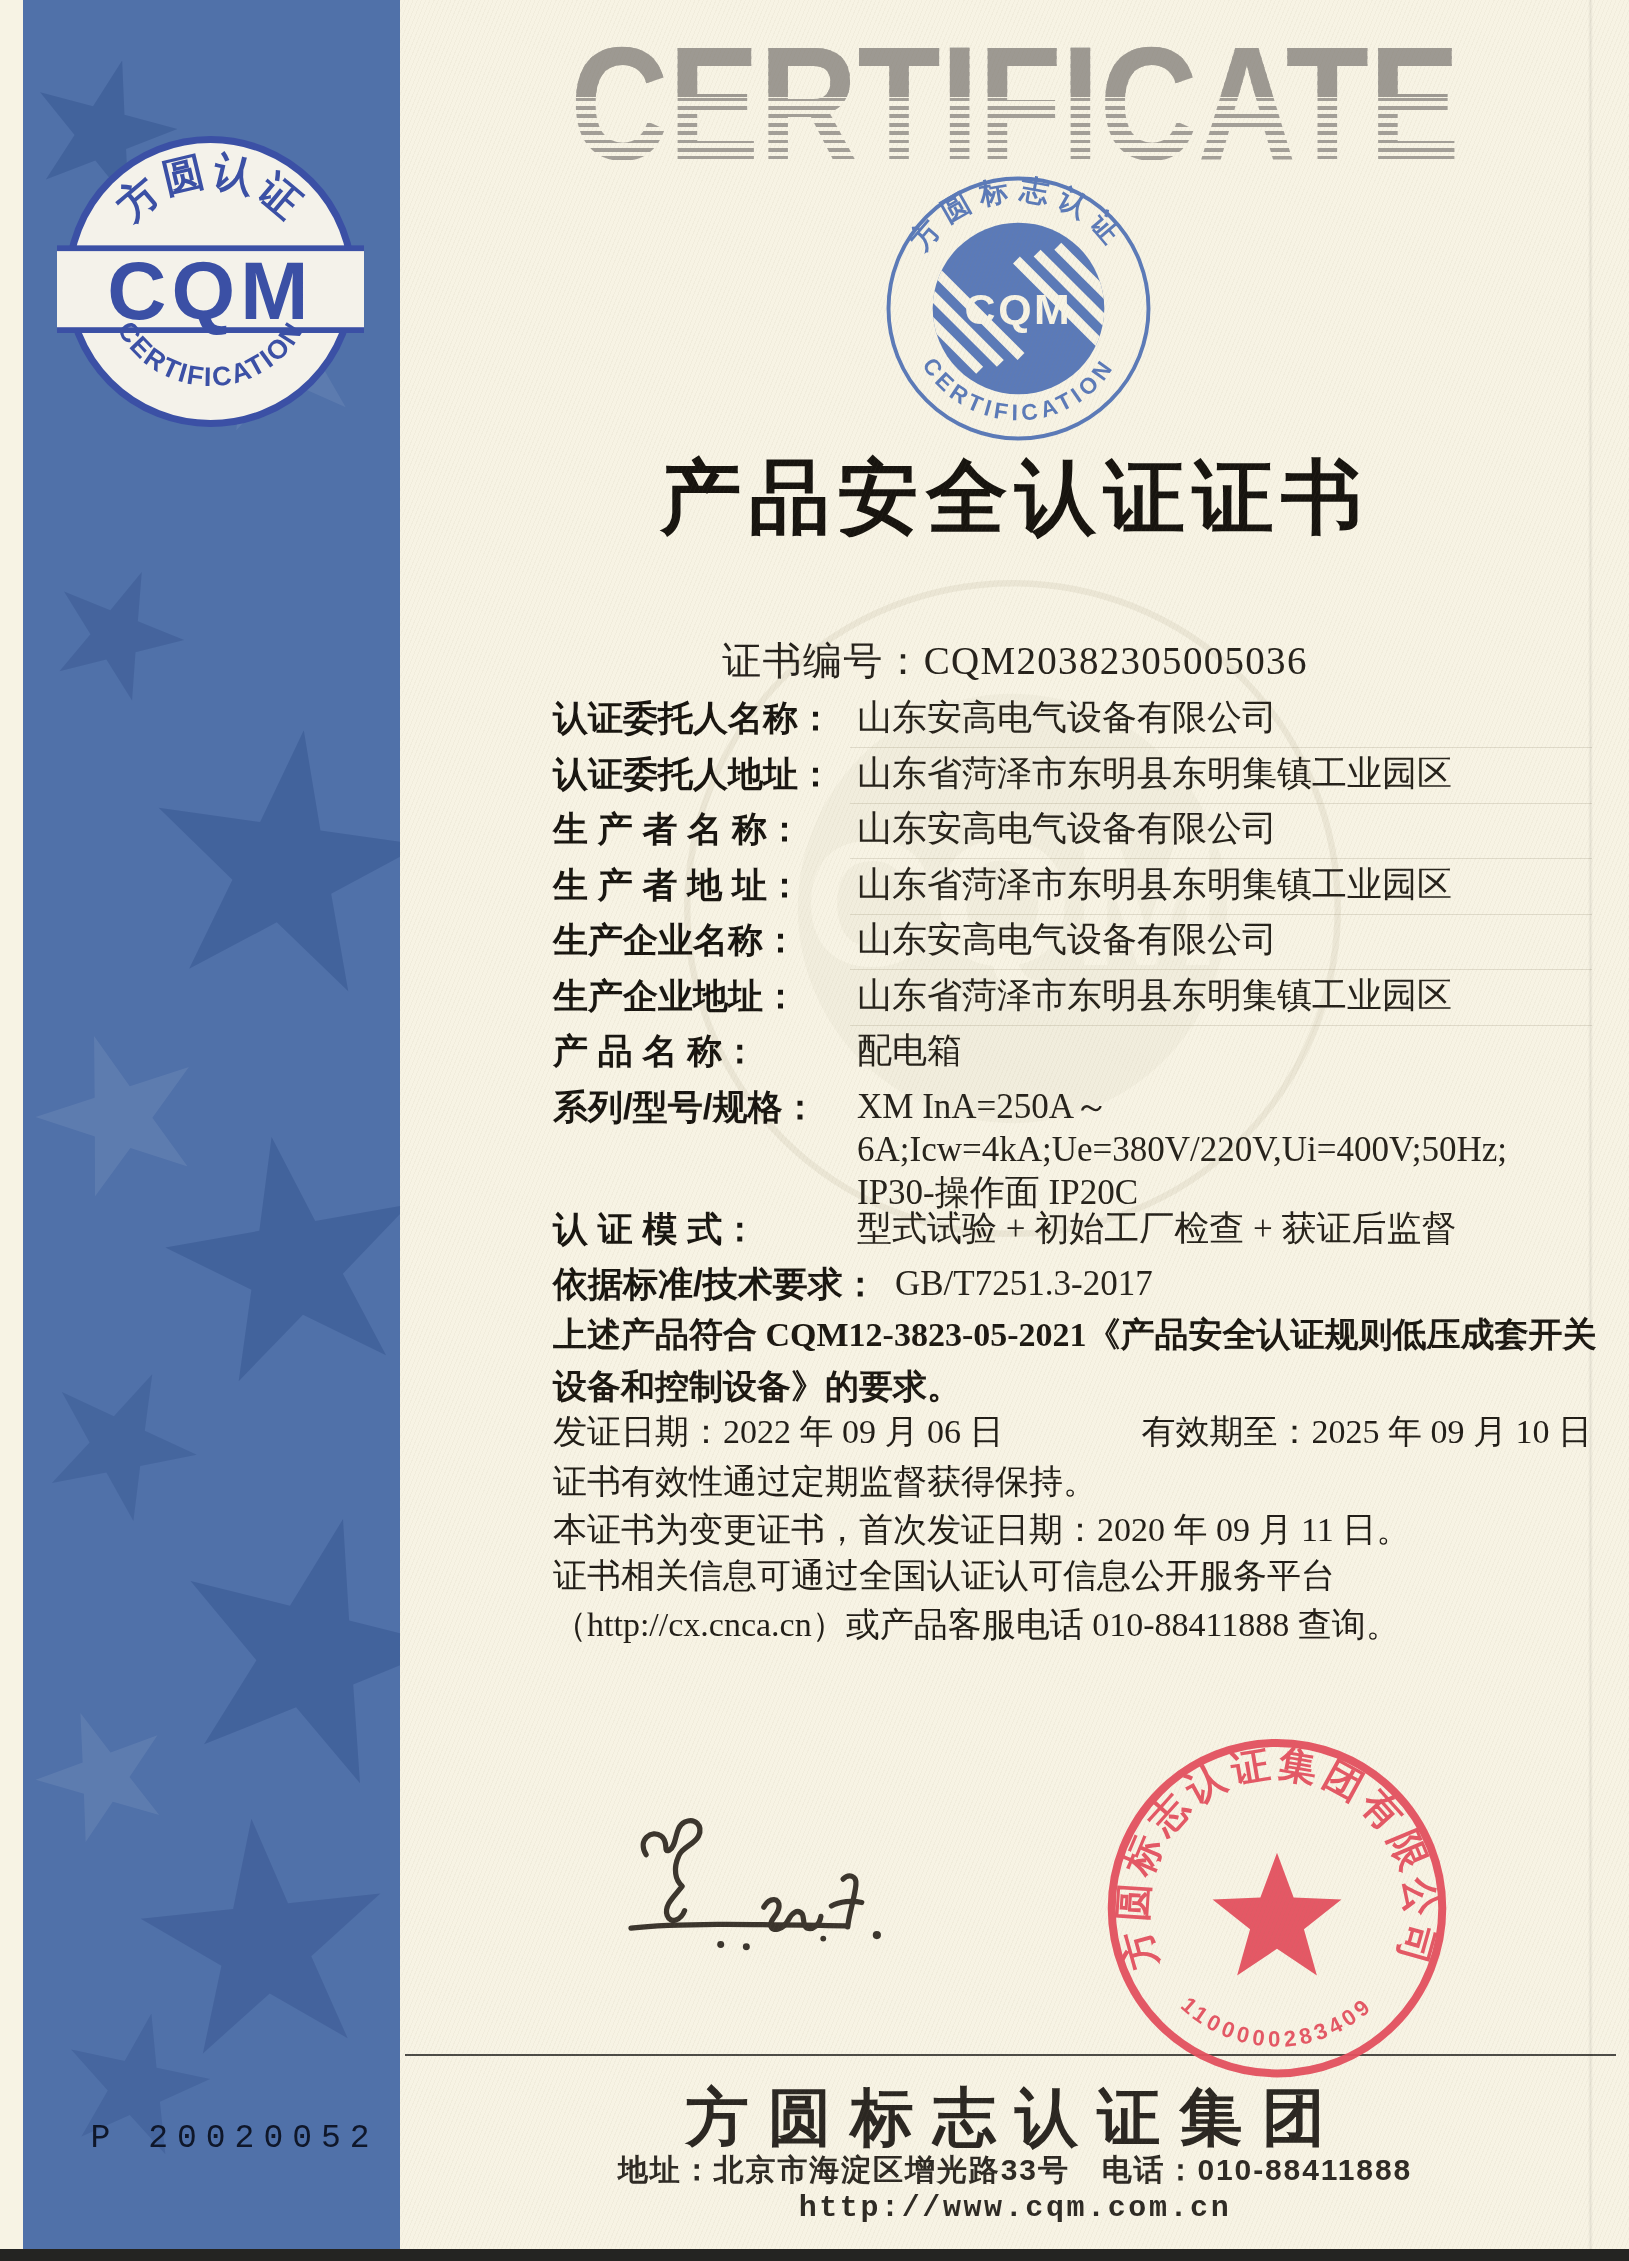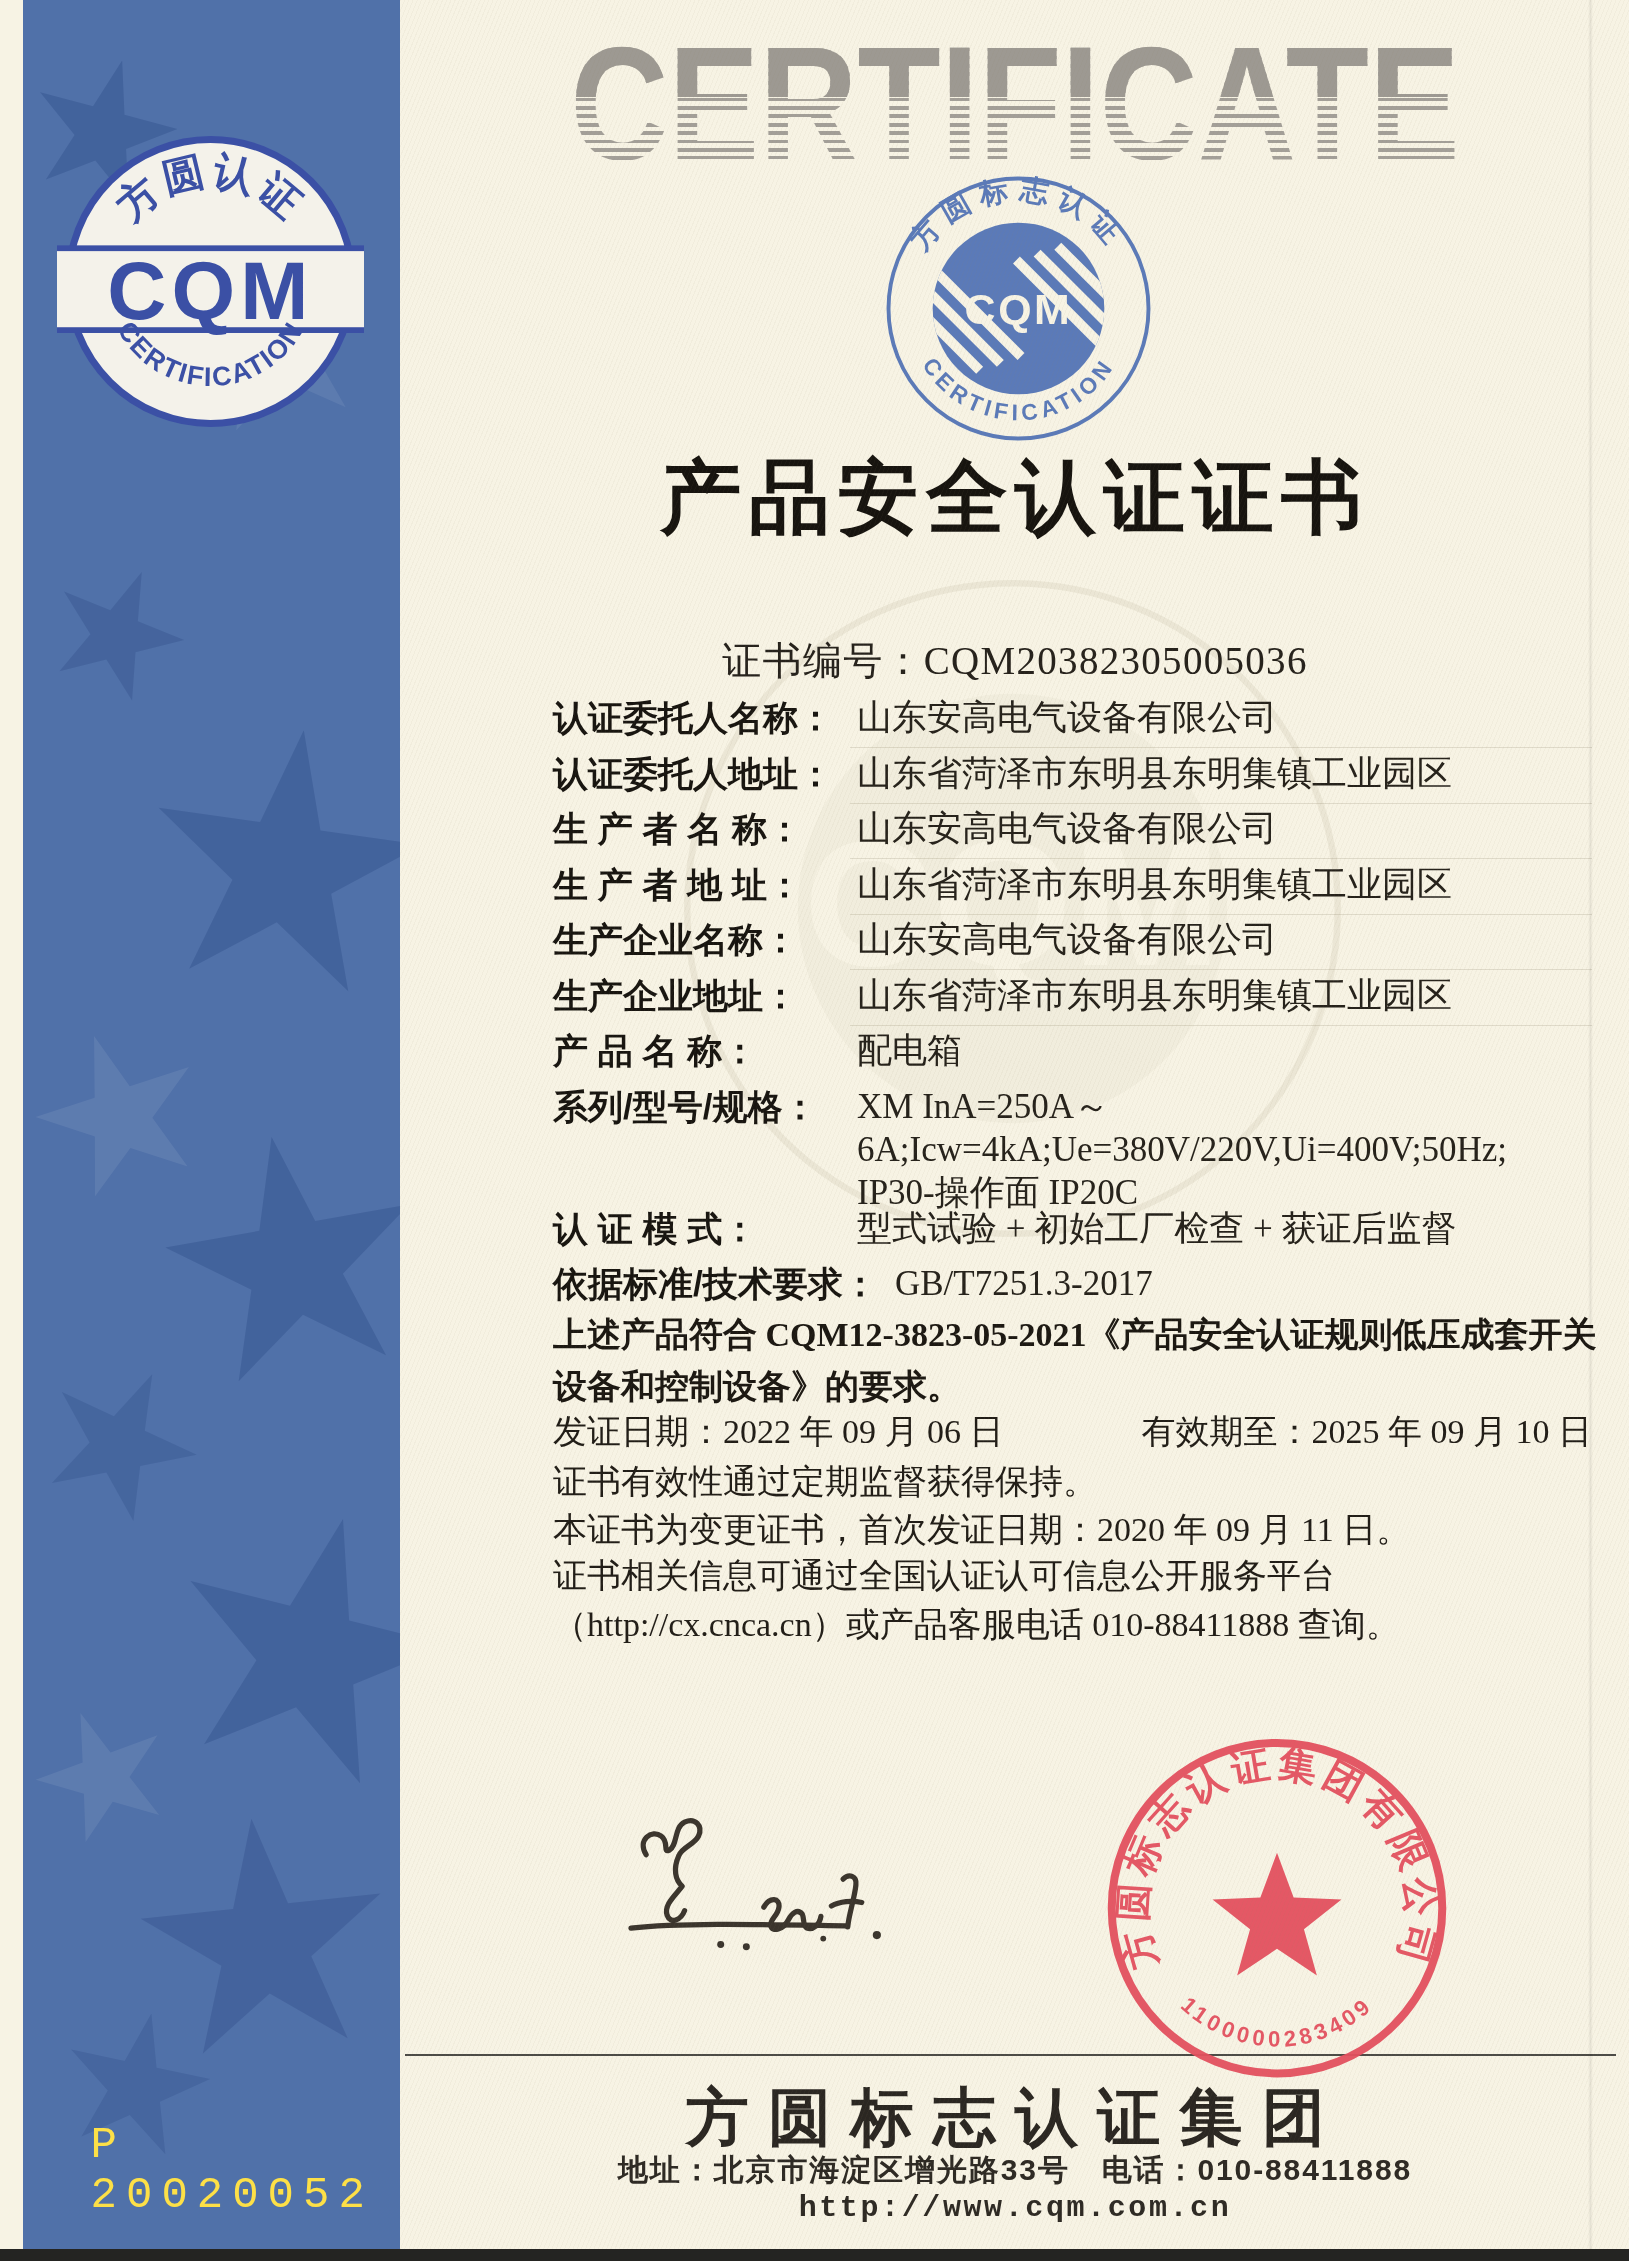--- a/index.html
+++ b/index.html
@@ -34,21 +34,21 @@
     position:absolute;left:22.6px;top:0;width:377px;height:2261px;
     background:#5071a9;overflow:hidden;z-index:5;
   }
   .star{
     position:absolute;
     clip-path:polygon(50% 0%, 61% 35%, 98% 35%, 68% 57%, 79% 91%, 50% 70%, 21% 91%, 32% 57%, 2% 35%, 39% 35%);
   }
   .sidebar-serial{
     position:absolute;left:68px;top:2120px;
     font-family:"Liberation Mono","DejaVu Sans Mono",monospace;
-    font-size:44px;letter-spacing:9px;color:#fde047;font-weight:400;z-index:8;
+    font-size:33px;letter-spacing:9px;color:#0f172a;font-weight:400;z-index:8;
   }
   .badge{position:absolute;left:34px;top:128px;width:307px;height:307px;z-index:8;}
 
   
   .cert-heading{
     position:absolute;left:400px;top:22px;width:1230px;
     text-align:center;z-index:10;
     font-family:"Liberation Sans","DejaVu Sans",sans-serif;
     font-weight:700;font-size:162px;line-height:1.0;letter-spacing:0px;
     transform:scaleX(0.84);transform-origin:50% 0;

